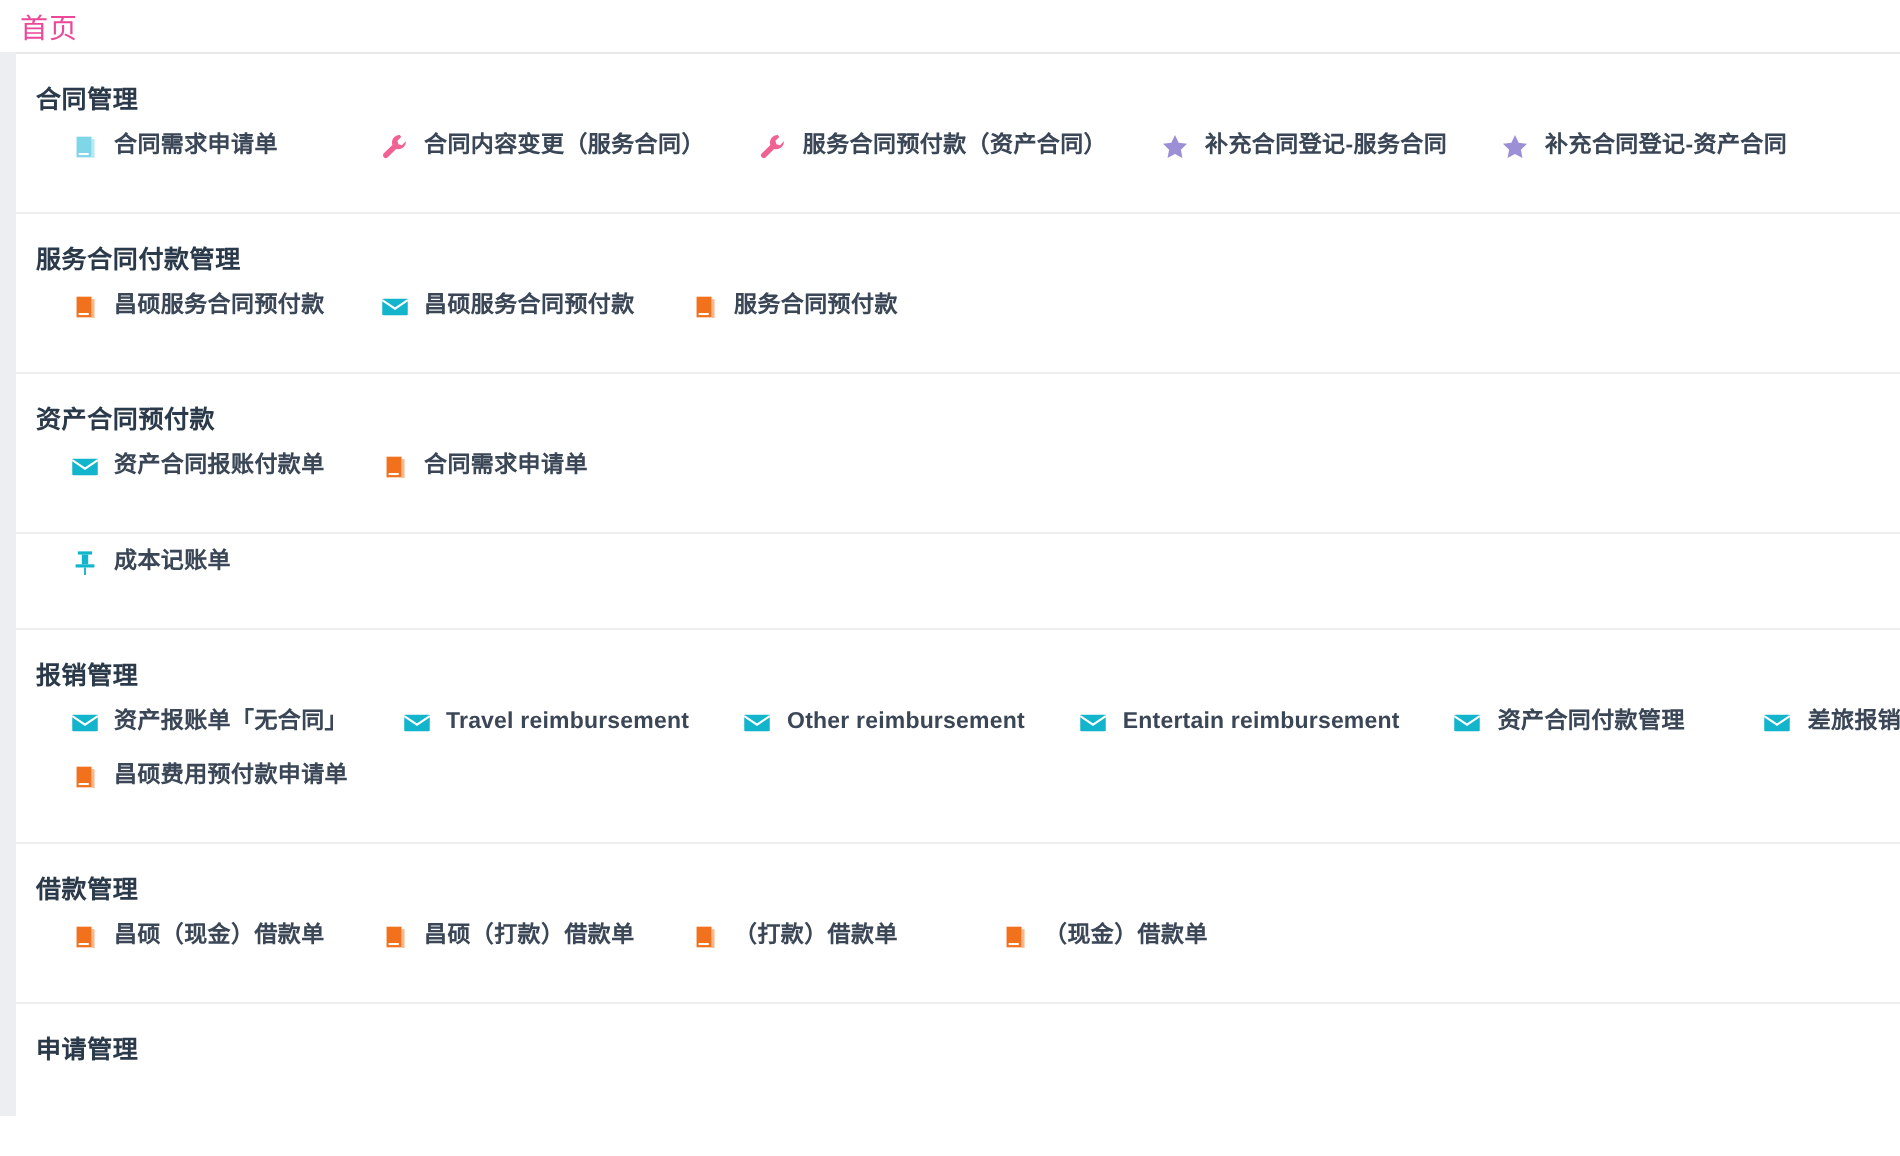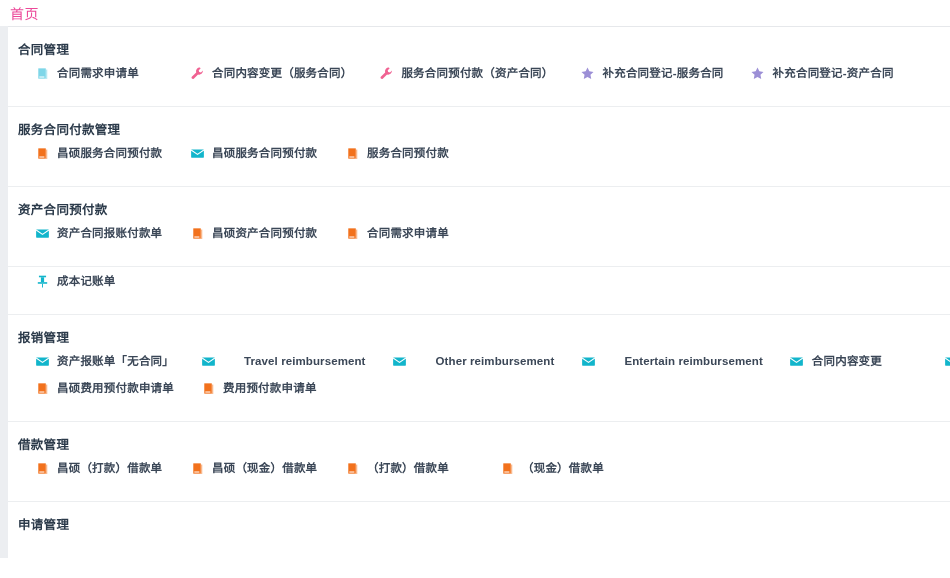--- a/index.html
+++ b/index.html
@@ -102,21 +102,20 @@
   .item-icon svg { display: block; }
   .item-label {
     font-size: 11.5px;
     color: #3b4757;
     line-height: 16px;
     letter-spacing: 0.2px;
   }
   .item-label.latin {
     font-size: 11.5px;
     letter-spacing: 0.1px;
-    margin-left: 21px;
   }
 </style>
 </head>
 <body>
 
 <div class="page-header">
   <span class="page-title">首页</span>
 </div>
 
 <div class="shell">
@@ -212,30 +211,20 @@
         <div class="section-rows">
           <div class="row">
             <div class="item">
               <span class="item-icon">
                 <svg width="15" height="15" viewBox="0 0 16 16">
                   <rect x="1.2" y="3.6" width="13.6" height="8.8" rx="0.6" fill="#12b5cb"></rect>
                   <path d="M1.2 4.3l6.8 4.6 6.8-4.6" fill="none" stroke="#ffffff" stroke-width="1.1"></path>
                 </svg>
               </span>
               <span class="item-label">资产合同报账付款单</span>
-            </div>
-            <div class="item">
-              <span class="item-icon">
-                <svg width="15" height="15" viewBox="0 0 16 16">
-                  <rect x="3.5" y="2.5" width="8" height="11" fill="#f2711c"></rect>
-                  <rect x="11.5" y="3.8" width="1.6" height="10" fill="#f2711c" opacity="0.5"></rect>
-                  <rect x="4.6" y="11.2" width="5.4" height="1.1" fill="#ffffff"></rect>
-                </svg>
-              </span>
-              <span class="item-label">昌硕资产合同预付款</span>
             </div>
             <div class="item">
               <span class="item-icon">
                 <svg width="15" height="15" viewBox="0 0 16 16">
                   <rect x="3.5" y="2.5" width="8" height="11" fill="#f2711c"></rect>
                   <rect x="11.5" y="3.8" width="1.6" height="10" fill="#f2711c" opacity="0.5"></rect>
                   <rect x="4.6" y="11.2" width="5.4" height="1.1" fill="#ffffff"></rect>
                 </svg>
               </span>
               <span class="item-label">合同需求申请单</span>
@@ -300,21 +289,21 @@
               </span>
               <span class="item-label latin">Entertain reimbursement</span>
             </div>
             <div class="item">
               <span class="item-icon">
                 <svg width="15" height="15" viewBox="0 0 16 16">
                   <rect x="1.2" y="3.6" width="13.6" height="8.8" rx="0.6" fill="#12b5cb"></rect>
                   <path d="M1.2 4.3l6.8 4.6 6.8-4.6" fill="none" stroke="#ffffff" stroke-width="1.1"></path>
                 </svg>
               </span>
-              <span class="item-label">合同内容变更</span>
+              <span class="item-label">资产合同付款管理</span>
             </div>
             <div class="item">
               <span class="item-icon">
                 <svg width="15" height="15" viewBox="0 0 16 16">
                   <rect x="1.2" y="3.6" width="13.6" height="8.8" rx="0.6" fill="#12b5cb"></rect>
                   <path d="M1.2 4.3l6.8 4.6 6.8-4.6" fill="none" stroke="#ffffff" stroke-width="1.1"></path>
                 </svg>
               </span>
               <span class="item-label">差旅报销单</span>
             </div>
@@ -323,56 +312,46 @@
             <div class="item">
               <span class="item-icon">
                 <svg width="15" height="15" viewBox="0 0 16 16">
                   <rect x="3.5" y="2.5" width="8" height="11" fill="#f2711c"></rect>
                   <rect x="11.5" y="3.8" width="1.6" height="10" fill="#f2711c" opacity="0.5"></rect>
                   <rect x="4.6" y="11.2" width="5.4" height="1.1" fill="#ffffff"></rect>
                 </svg>
               </span>
               <span class="item-label">昌硕费用预付款申请单</span>
             </div>
-            <div class="item">
-              <span class="item-icon">
-                <svg width="15" height="15" viewBox="0 0 16 16">
-                  <rect x="3.5" y="2.5" width="8" height="11" fill="#f2711c"></rect>
-                  <rect x="11.5" y="3.8" width="1.6" height="10" fill="#f2711c" opacity="0.5"></rect>
-                  <rect x="4.6" y="11.2" width="5.4" height="1.1" fill="#ffffff"></rect>
-                </svg>
-              </span>
-              <span class="item-label">费用预付款申请单</span>
-            </div>
           </div>
         </div>
       </div>
       <div class="section">
         <div class="section-title">借款管理</div>
         <div class="section-rows">
           <div class="row">
             <div class="item">
               <span class="item-icon">
                 <svg width="15" height="15" viewBox="0 0 16 16">
                   <rect x="3.5" y="2.5" width="8" height="11" fill="#f2711c"></rect>
                   <rect x="11.5" y="3.8" width="1.6" height="10" fill="#f2711c" opacity="0.5"></rect>
                   <rect x="4.6" y="11.2" width="5.4" height="1.1" fill="#ffffff"></rect>
                 </svg>
               </span>
+              <span class="item-label">昌硕（现金）借款单</span>
+            </div>
+            <div class="item">
+              <span class="item-icon">
+                <svg width="15" height="15" viewBox="0 0 16 16">
+                  <rect x="3.5" y="2.5" width="8" height="11" fill="#f2711c"></rect>
+                  <rect x="11.5" y="3.8" width="1.6" height="10" fill="#f2711c" opacity="0.5"></rect>
+                  <rect x="4.6" y="11.2" width="5.4" height="1.1" fill="#ffffff"></rect>
+                </svg>
+              </span>
               <span class="item-label">昌硕（打款）借款单</span>
-            </div>
-            <div class="item">
-              <span class="item-icon">
-                <svg width="15" height="15" viewBox="0 0 16 16">
-                  <rect x="3.5" y="2.5" width="8" height="11" fill="#f2711c"></rect>
-                  <rect x="11.5" y="3.8" width="1.6" height="10" fill="#f2711c" opacity="0.5"></rect>
-                  <rect x="4.6" y="11.2" width="5.4" height="1.1" fill="#ffffff"></rect>
-                </svg>
-              </span>
-              <span class="item-label">昌硕（现金）借款单</span>
             </div>
             <div class="item">
               <span class="item-icon">
                 <svg width="15" height="15" viewBox="0 0 16 16">
                   <rect x="3.5" y="2.5" width="8" height="11" fill="#f2711c"></rect>
                   <rect x="11.5" y="3.8" width="1.6" height="10" fill="#f2711c" opacity="0.5"></rect>
                   <rect x="4.6" y="11.2" width="5.4" height="1.1" fill="#ffffff"></rect>
                 </svg>
               </span>
               <span class="item-label">（打款）借款单</span>

